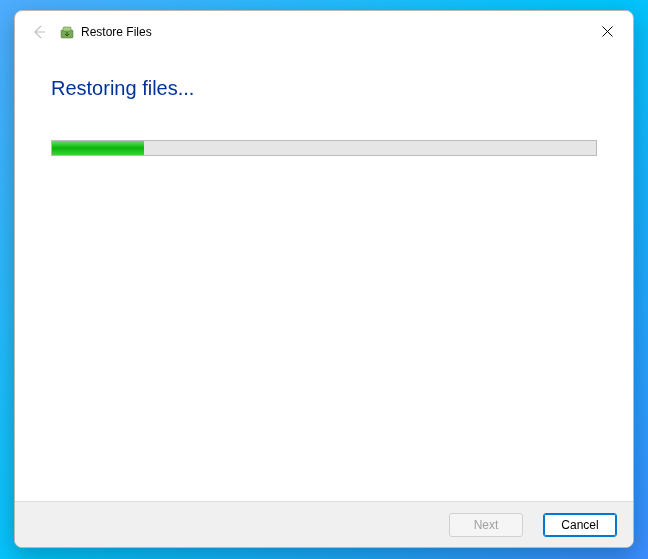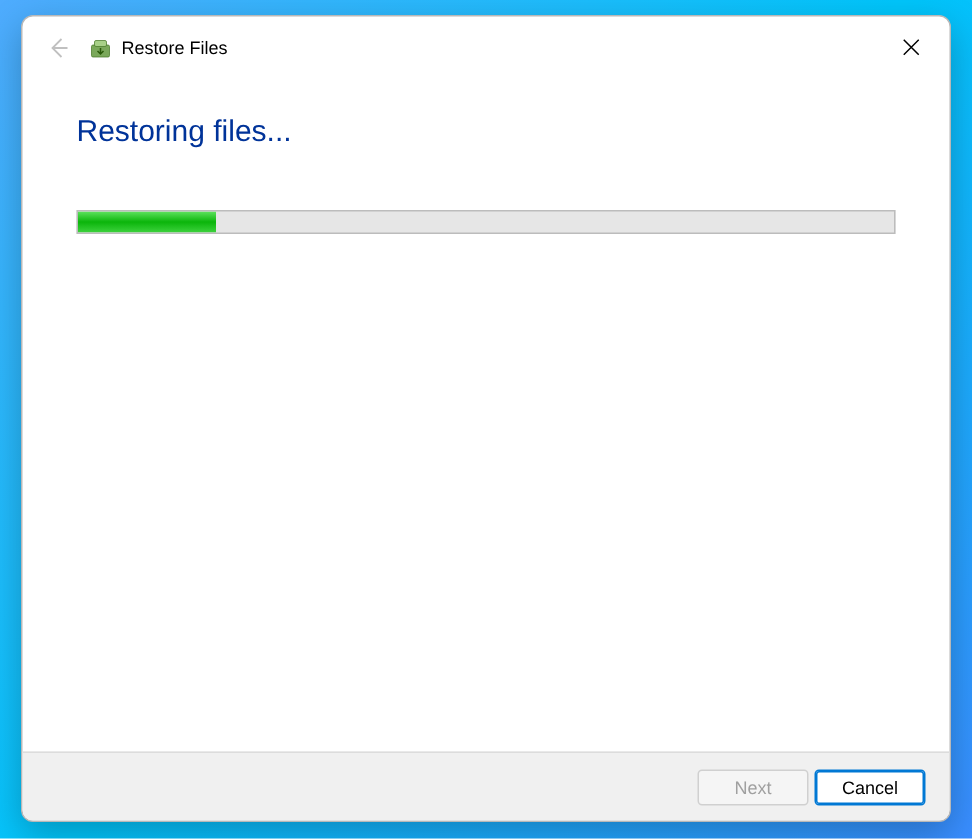--- a/index.html
+++ b/index.html
@@ -97,21 +97,21 @@
       white-space: nowrap;
     }
     .footer {
       height: 46px;
       border-top: 1px solid #dcdcdc;
       background: #f0f0f0;
       display: flex;
       align-items: center;
       justify-content: flex-end;
       padding: 0 16px;
-      gap: 4px;
+      gap: 20px;
     }
     .btn {
       min-width: 74px;
       height: 24px;
       font-size: 12px;
       font-family: inherit;
       border: 1px solid #adadad;
       background: #fdfdfd;
       border-radius: 3px;
       cursor: pointer;

